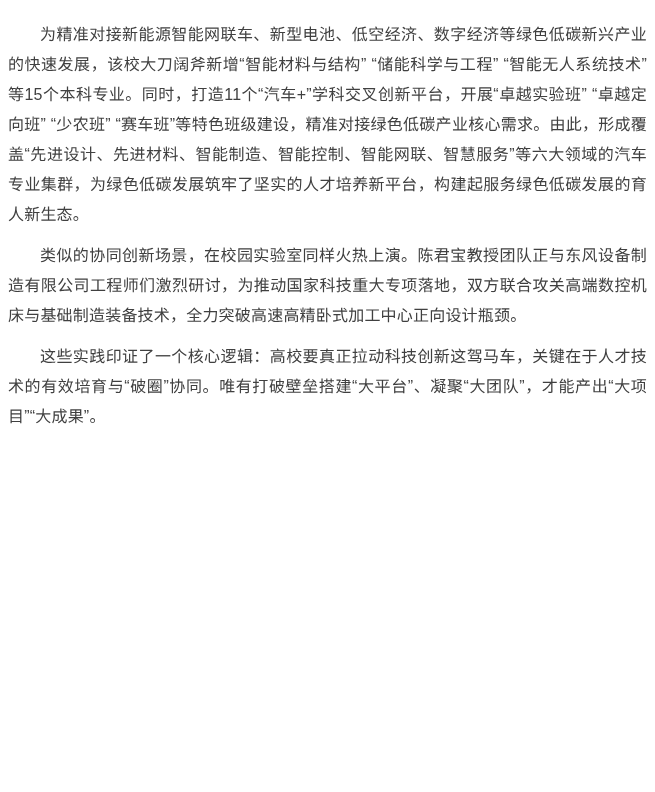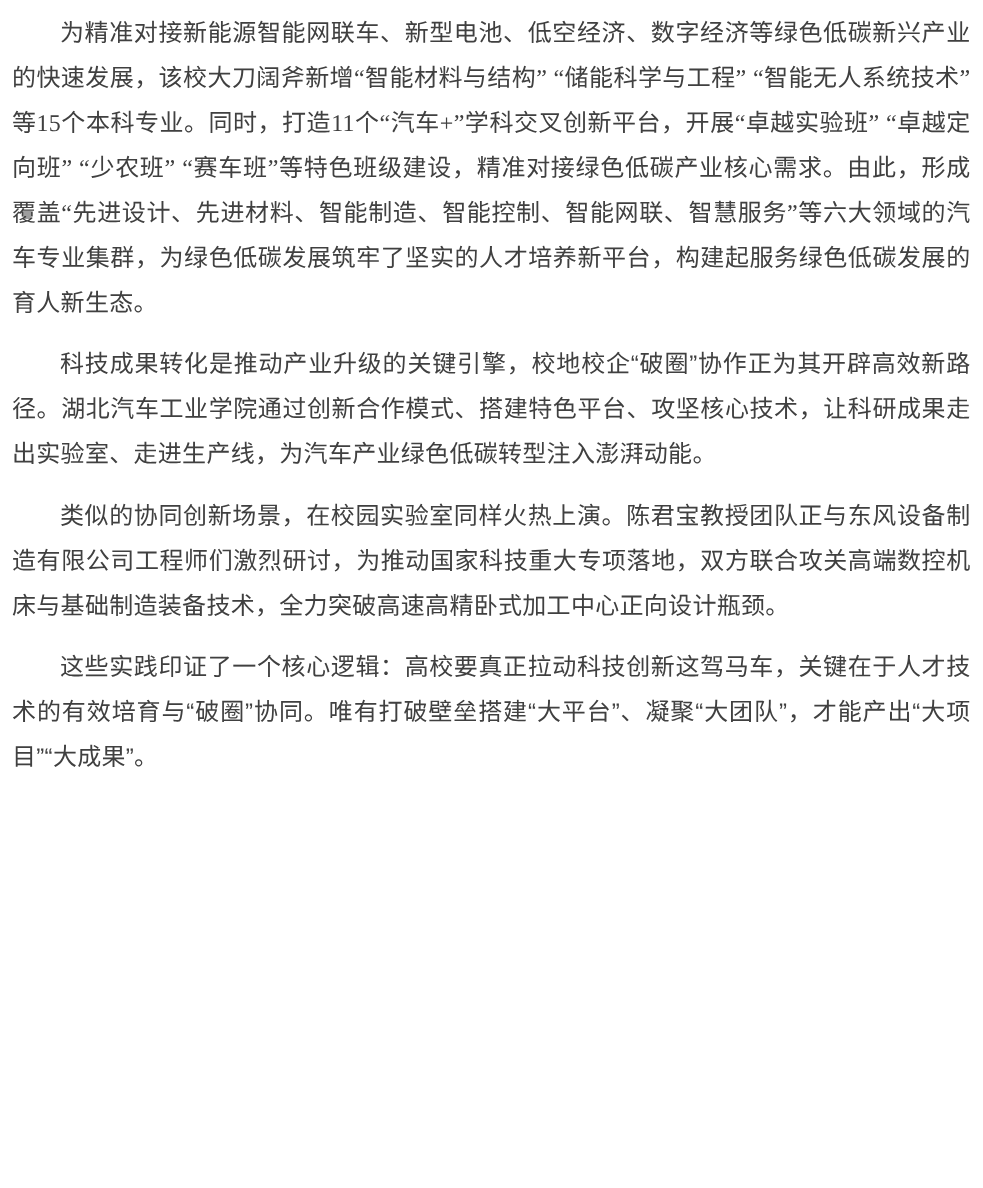--- a/index.html
+++ b/index.html
@@ -21,35 +21,33 @@
     text-align: justify;
     text-justify: inter-ideograph;
     letter-spacing: 0.2px;
   }
   .para {
     margin: 11px 0;
     text-indent: 2em;
     word-break: break-all;
   }
   .para:first-child {
-    margin-top: 0;
-    font-family: Liberation Serif, serif;
+    margin-top: 12px;
   }
   .subheading {
     
     margin: 14px 0;
   }
 </style>
 </head>
 <body style="background: rgb(255, 255, 255);">
 
 <div class="article" style="color: rgb(64, 64, 64);">
   <p class="para">为精准对接新能源智能网联车、新型电池、低空经济、数字经济等绿色低碳新兴产业的快速发展，该校大刀阔斧新增“智能材料与结构” “储能科学与工程” “智能无人系统技术”等15个本科专业。同时，打造11个“汽车+”学科交叉创新平台，开展“卓越实验班” “卓越定向班” “少农班” “赛车班”等特色班级建设，精准对接绿色低碳产业核心需求。由此，形成覆盖“先进设计、先进材料、智能制造、智能控制、智能网联、智慧服务”等六大领域的汽车专业集群，为绿色低碳发展筑牢了坚实的人才培养新平台，构建起服务绿色低碳发展的育人新生态。</p>
 
 
-  <p class="para">科技成果转化是推动产业升级的关键引擎，校地校企“破圈”协作正为其开辟高效新路径。湖北汽车工业学院通过创新合作模式、搭建特色平台、攻坚核心技术，让科研成果走出实验室、走进生产线，为汽车产业绿色低碳转型注入澎湃动能。</p>
 
 
 
   <p class="para">类似的协同创新场景，在校园实验室同样火热上演。陈君宝教授团队正与东风设备制造有限公司工程师们激烈研讨，为推动国家科技重大专项落地，双方联合攻关高端数控机床与基础制造装备技术，全力突破高速高精卧式加工中心正向设计瓶颈。</p>
 
   <p class="para">这些实践印证了一个核心逻辑：高校要真正拉动科技创新这驾马车，关键在于人才技术的有效培育与“破圈”协同。唯有打破壁垒搭建“大平台”、凝聚“大团队”，才能产出“大项目”“大成果”。</p>
 </div>
 
 </body></html>

